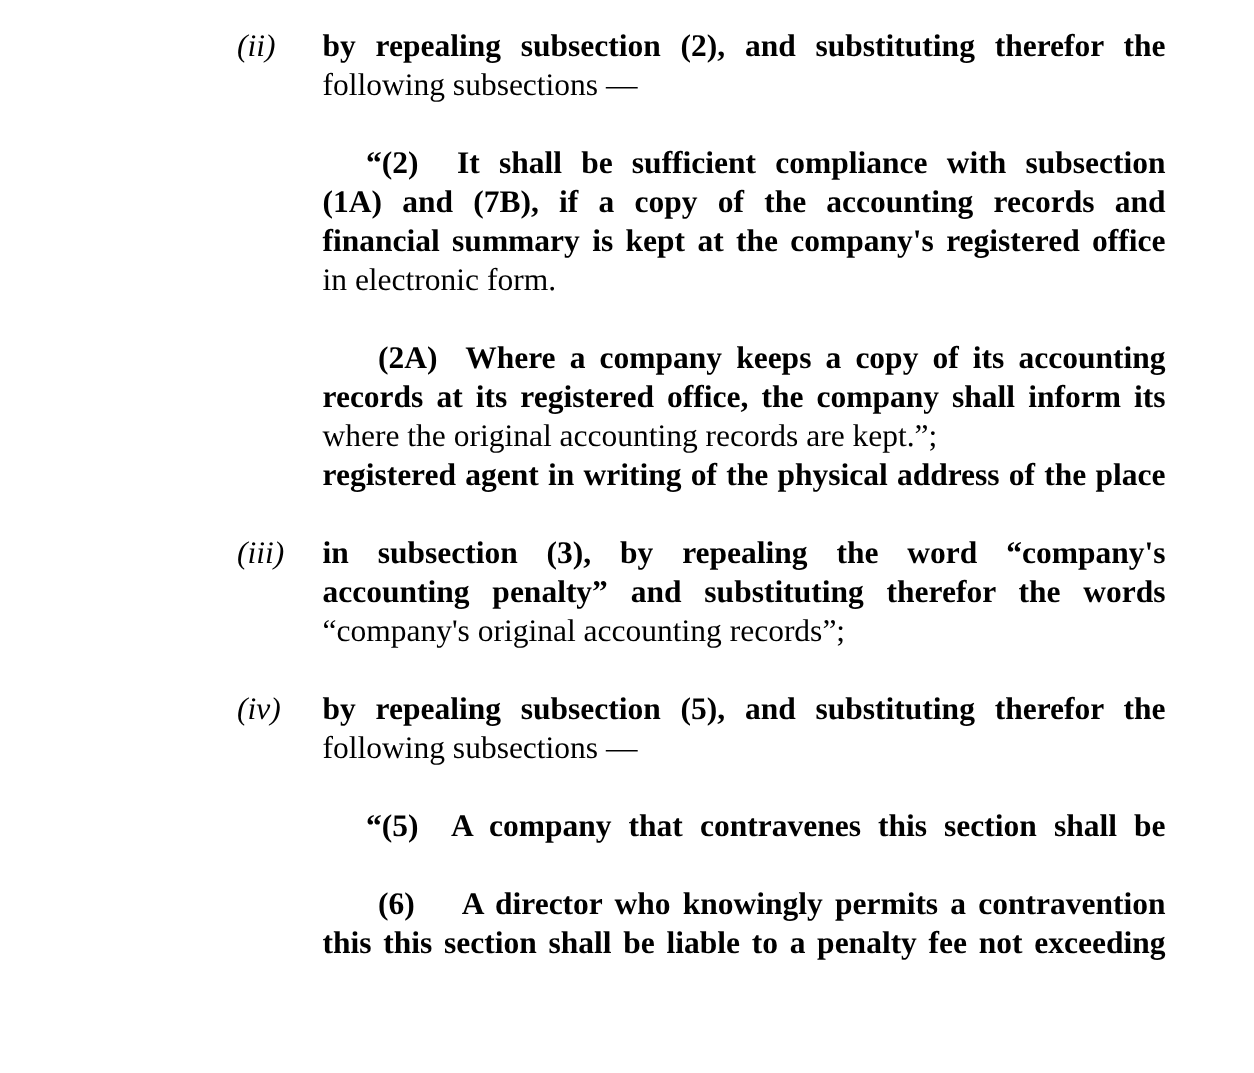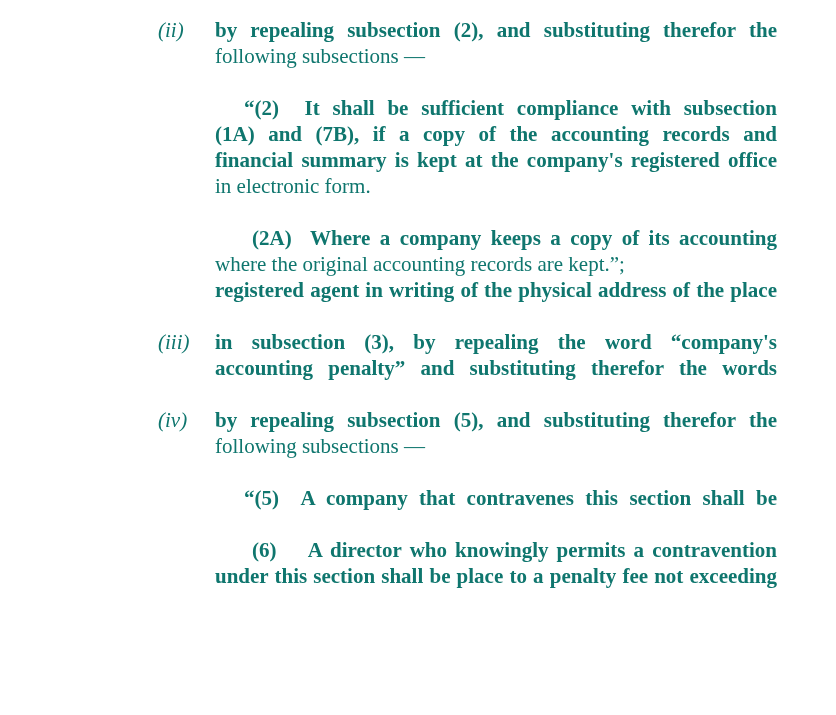--- a/index.html
+++ b/index.html
@@ -1,21 +1,21 @@
 <!DOCTYPE html>
 <html><head>
 <meta charset="utf-8">
 <style>
   html, body { margin: 0; padding: 0; background: #ffffff; }
   .page {
     position: relative;
     width: 836px;
     height: 715px;
     background: #ffffff;
-    color: #0f766e;
+    color: #000000;
     font-family: "Liberation Serif", serif;
     font-size: 21px;
     line-height: 26px;
     overflow: hidden;
   }
   .content {
     position: absolute;
     left: 158px;
     top: 17px;
     width: 619px;
@@ -49,47 +49,49 @@
           <div class="line">following subsections —</div>
         </div>
         <div class="para">
           <div class="line j iq">“(2)&nbsp; It shall be sufficient compliance with subsection</div>
           <div class="line j">(1A) and (7B), if a copy of the accounting records and</div>
           <div class="line j">financial summary is kept at the company's registered office</div>
           <div class="line">in electronic form.</div>
         </div>
         <div class="para">
           <div class="line j ip">(2A)&nbsp; Where a company keeps a copy of its accounting</div>
+          <div class="line j">records at its registered office, the company shall inform its</div>
           <div class="line">where the original accounting records are kept.”;</div>
           <div class="line j">registered agent in writing of the physical address of the place</div>
         </div>
       </div>
     </div>
 
     <div class="item">
       <div class="marker">(iii)</div>
       <div class="body">
         <div class="para">
           <div class="line j">in subsection (3), by repealing the word “company's</div>
           <div class="line j">accounting penalty” and substituting therefor the words</div>
+          <div class="line">“company's original accounting records”;</div>
         </div>
       </div>
     </div>
 
     <div class="item">
       <div class="marker">(iv)</div>
       <div class="body">
         <div class="para">
           <div class="line j">by repealing subsection (5), and substituting therefor the</div>
           <div class="line">following subsections —</div>
         </div>
         <div class="para">
           <div class="line j iq">“(5)&nbsp; A company that contravenes this section shall be</div>
         </div>
         <div class="para">
           <div class="line j ip">(6)&nbsp;&nbsp;&nbsp; A director who knowingly permits a contravention</div>
-          <div class="line j">under this section shall be place to a penalty fee not exceeding</div>
+          <div class="line j">this this section shall be liable to a penalty fee not exceeding</div>
         </div>
       </div>
     </div>
 
   </div>
 </div>
 
 </body></html>

